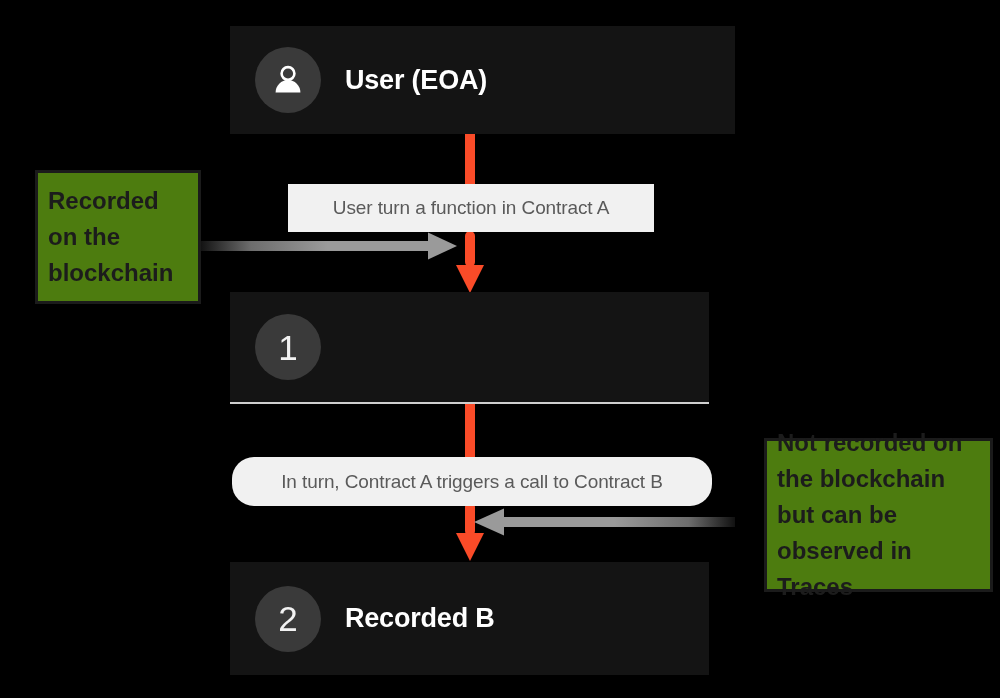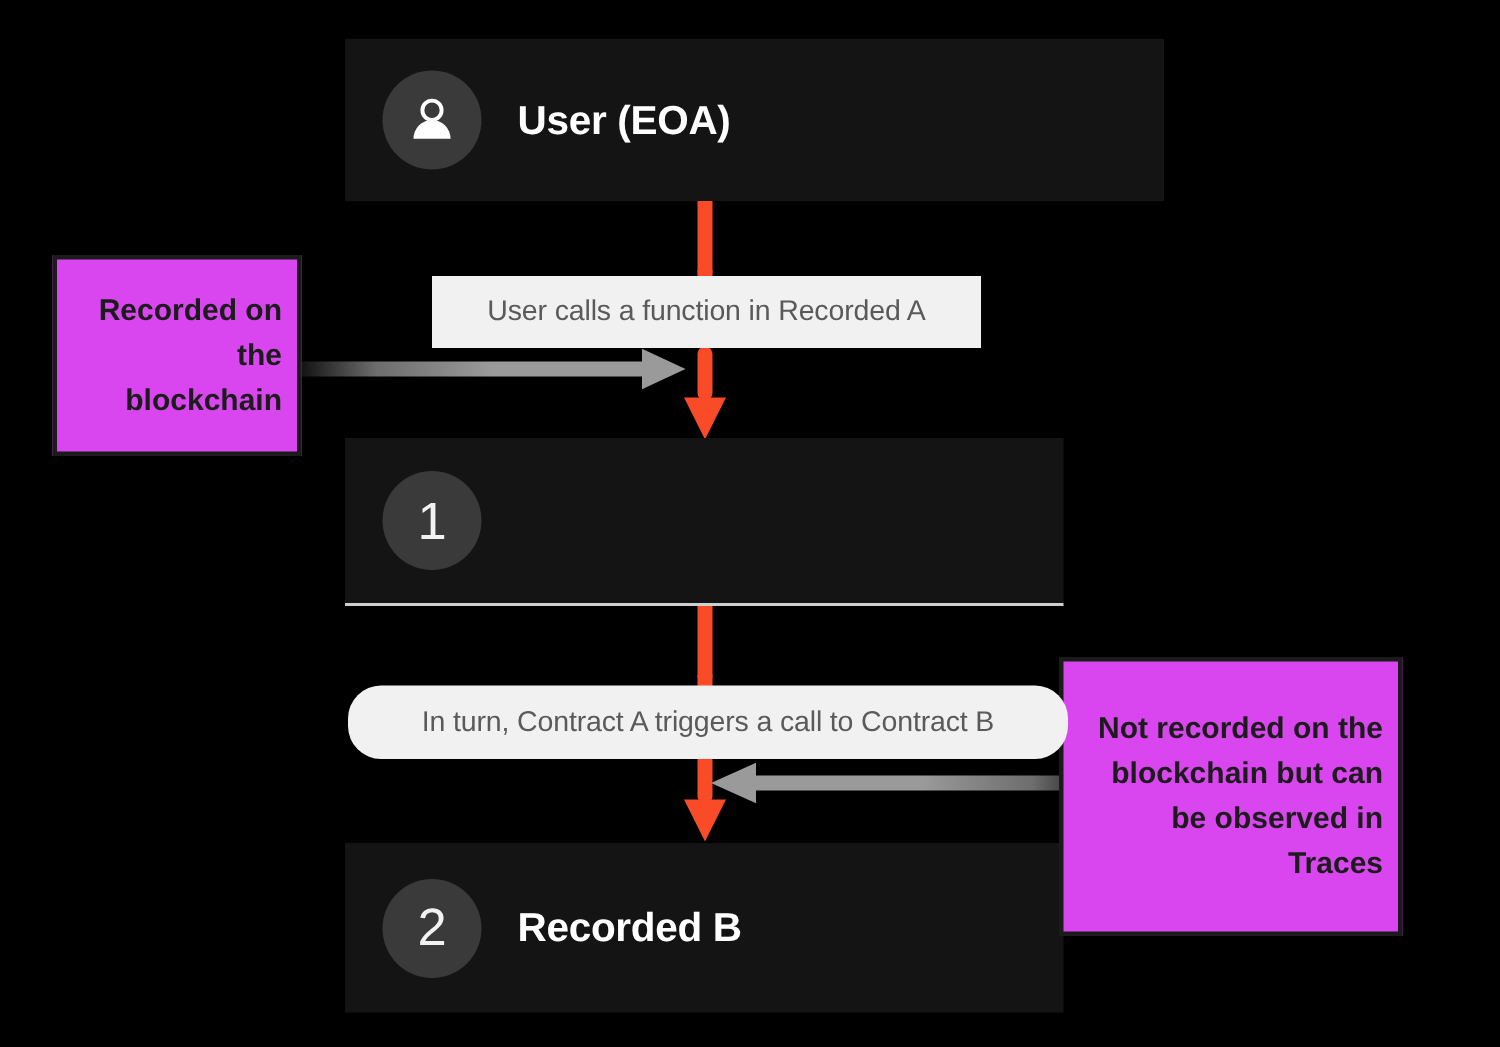--- a/index.html
+++ b/index.html
@@ -25,21 +25,21 @@
   
   .node {
     position: absolute;
     background: #141414;
     display: flex;
     align-items: center;
     box-sizing: border-box;
     padding-left: 25px;
     z-index: 3;
   }
-  .node--user     { left: 230px; top: 26px;  width: 546px; height: 108px; }
+  .node--user     { left: 230px; top: 26px;  width: 505px; height: 108px; }
   .node--contract-a {
     left: 230px; top: 292px; width: 479px; height: 112px;
     border-bottom: 2px solid #cfcfcf;
   }
   .node--contract-b { left: 230px; top: 562px; width: 479px; height: 113px; }
 
   .node-badge {
     width: 66px;
     height: 66px;
     border-radius: 50%;
@@ -91,36 +91,36 @@
     letter-spacing: -0.1px;
     white-space: nowrap;
     z-index: 4;
   }
   .chip--1 { left: 288px; top: 184px; width: 366px; height: 48px; }
   .chip--2 { left: 232px; top: 457px; width: 480px; height: 49px; border-radius: 22px; }
 
   
   .note {
     position: absolute;
-    background: #d946ef;
+    background: #4d7c0f;
     border: 3px solid #1b1b1b;
     box-sizing: border-box;
     display: flex;
     align-items: center;
     justify-content: center;
-    text-align: right;
+    text-align: left;
     color: #1c1c1c;
-    font-size: 20px;
+    font-size: 24px;
     font-weight: 700;
     line-height: 1.5;
     padding: 6px 10px;
     z-index: 3;
   }
   .note--left  { left: 35px;  top: 170px; width: 166px; height: 134px; }
-  .note--right { left: 706px; top: 438px; width: 229px; height: 186px; }
+  .note--right { left: 764px; top: 438px; width: 229px; height: 154px; }
 
   
   .gray-arrow {
     position: absolute;
     z-index: 2;
   }
   .gray-arrow svg { display: block; }
   .gray-arrow--left  { left: 200px; top: 232px; }
   .gray-arrow--right { left: 473px; top: 508px; }
 </style>
@@ -143,21 +143,21 @@
 
   <div class="arrow-v arrow-1">
     <svg width="30" height="166" viewBox="0 0 30 166" aria-hidden="true">
       <rect x="10" y="0" width="10" height="58" rx="5" fill="#fa4b28"></rect>
       <rect x="10" y="52" width="10" height="8" fill="#fa4b28"></rect>
       <rect x="10" y="103" width="10" height="36" rx="5" fill="#fa4b28"></rect>
       <path d="M15 165 L1 137 L29 137 Z" fill="#fa4b28"></path>
     </svg>
   </div>
 
-  <div class="chip chip--1">User calls a function in Recorded A</div>
+  <div class="chip chip--1">User turn a function in Contract A</div>
 
   <div class="node node--contract-a">
     <div class="node-badge">
       <span class="num">1</span>
     </div>
   </div>
 
   <div class="arrow-v arrow-2">
     <svg width="30" height="164" viewBox="0 0 30 164" aria-hidden="true">
       <rect x="10" y="0" width="10" height="58" rx="5" fill="#fa4b28"></rect>

